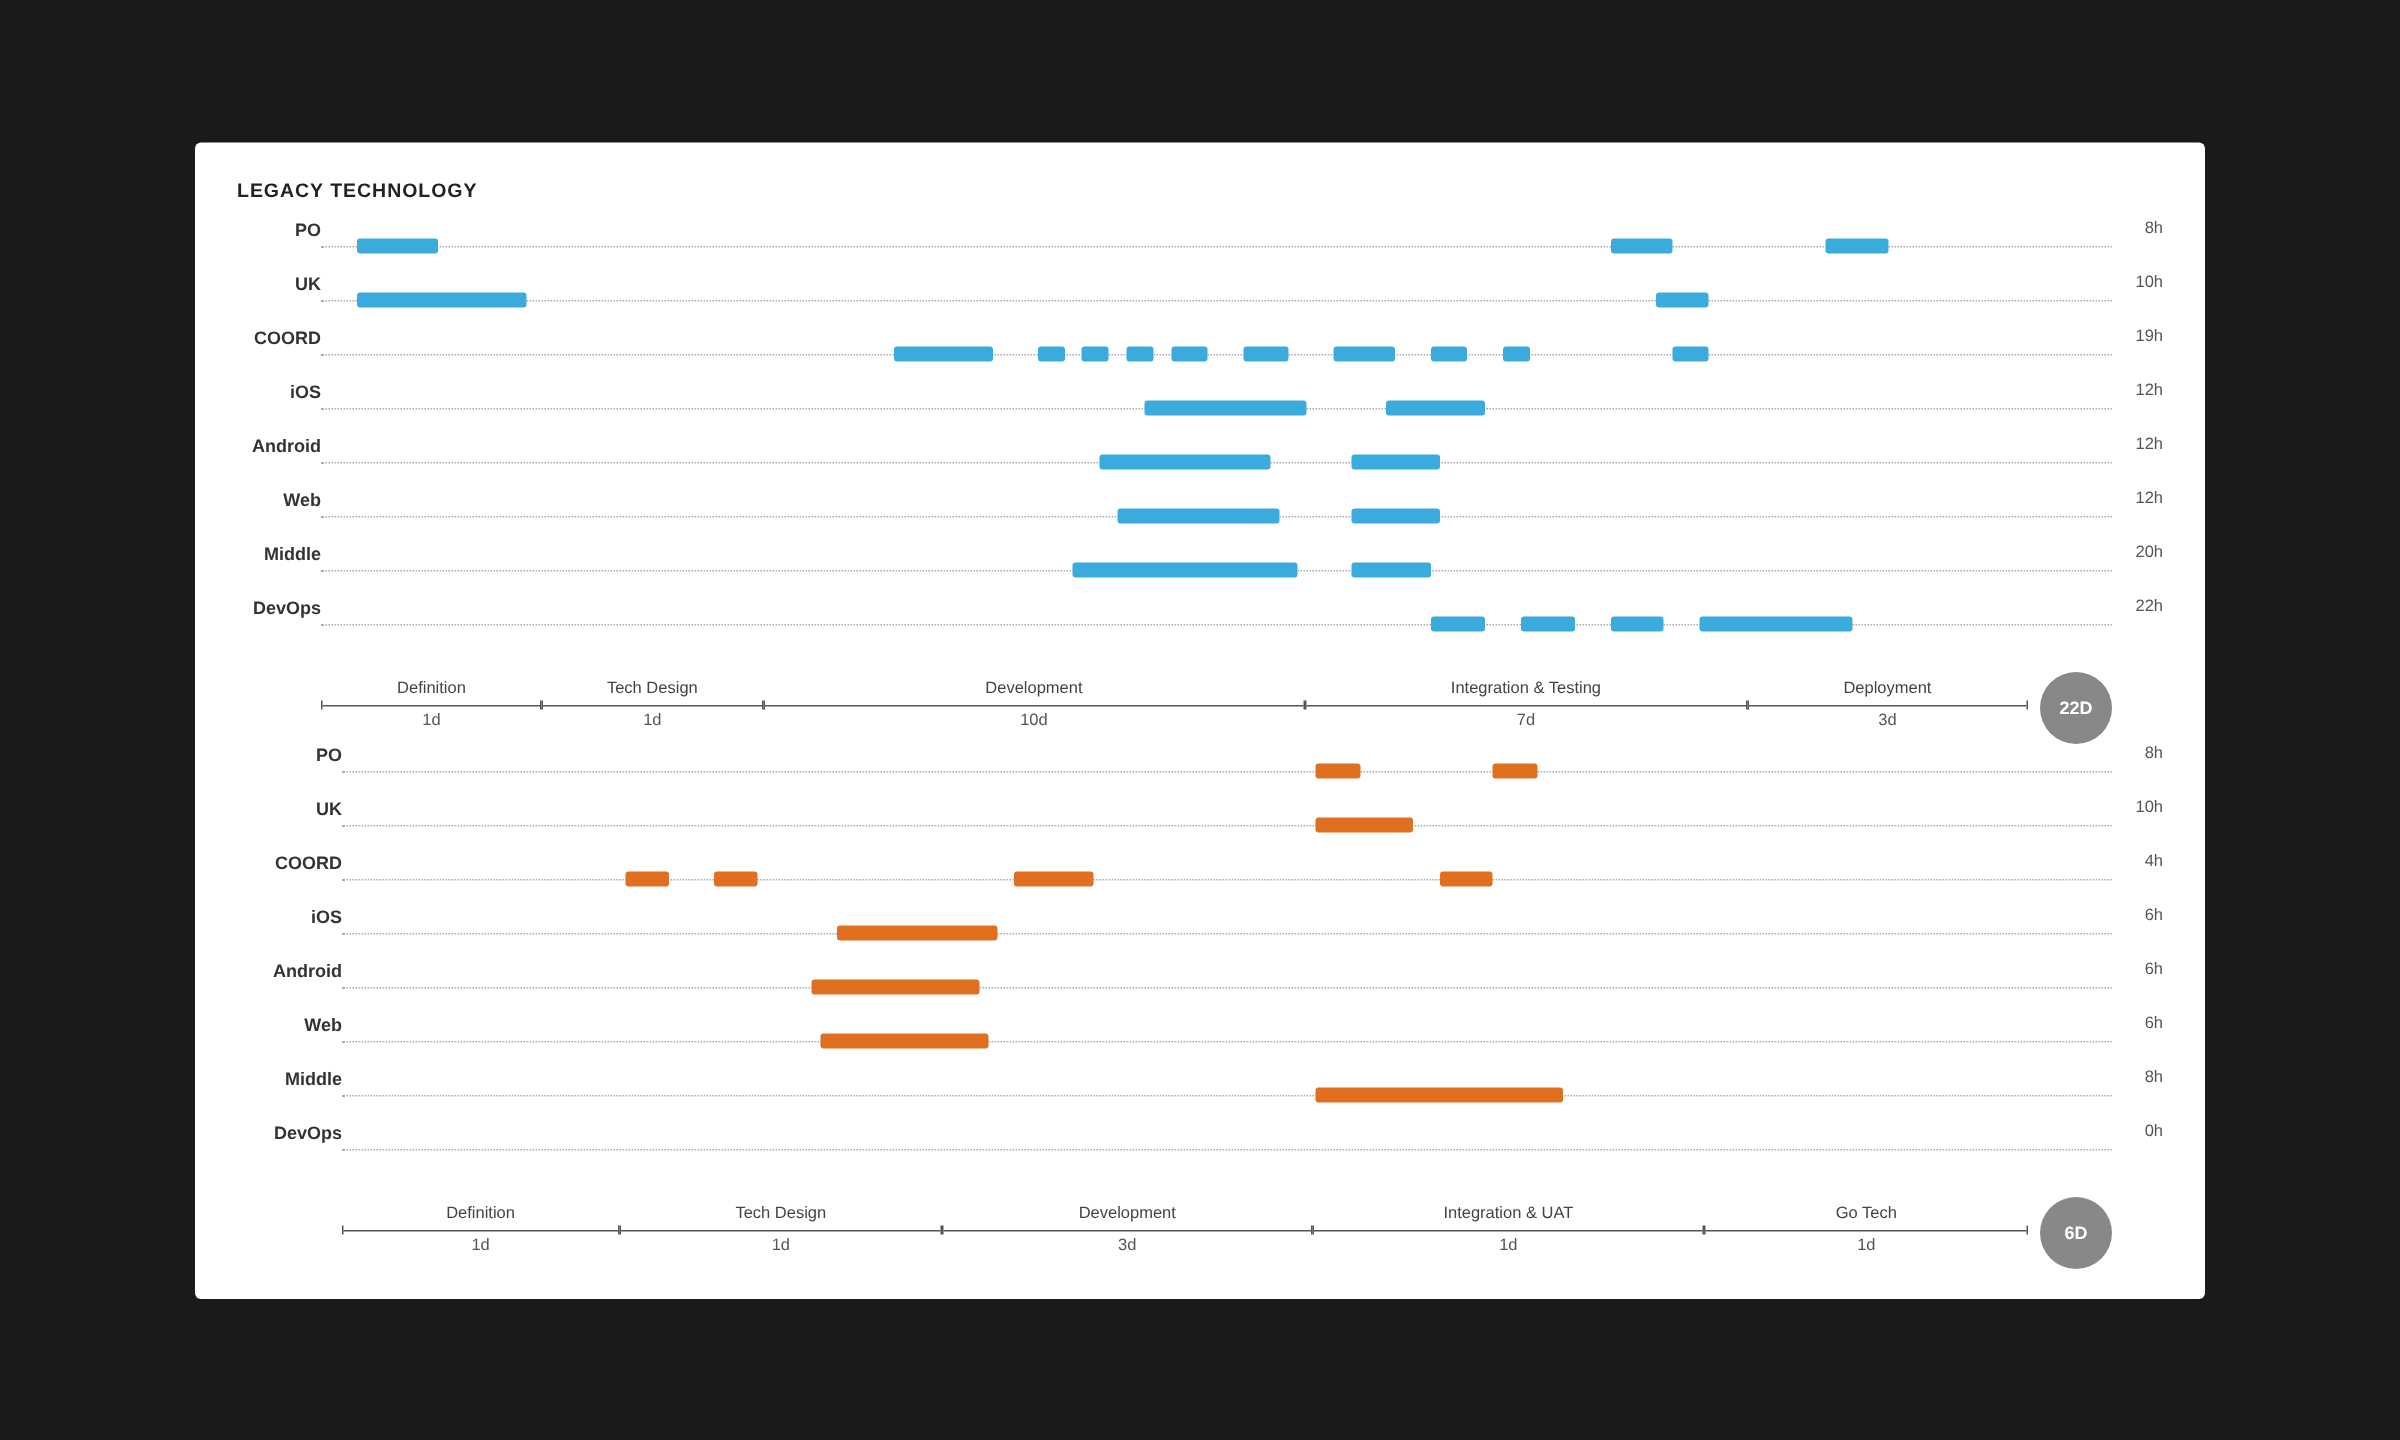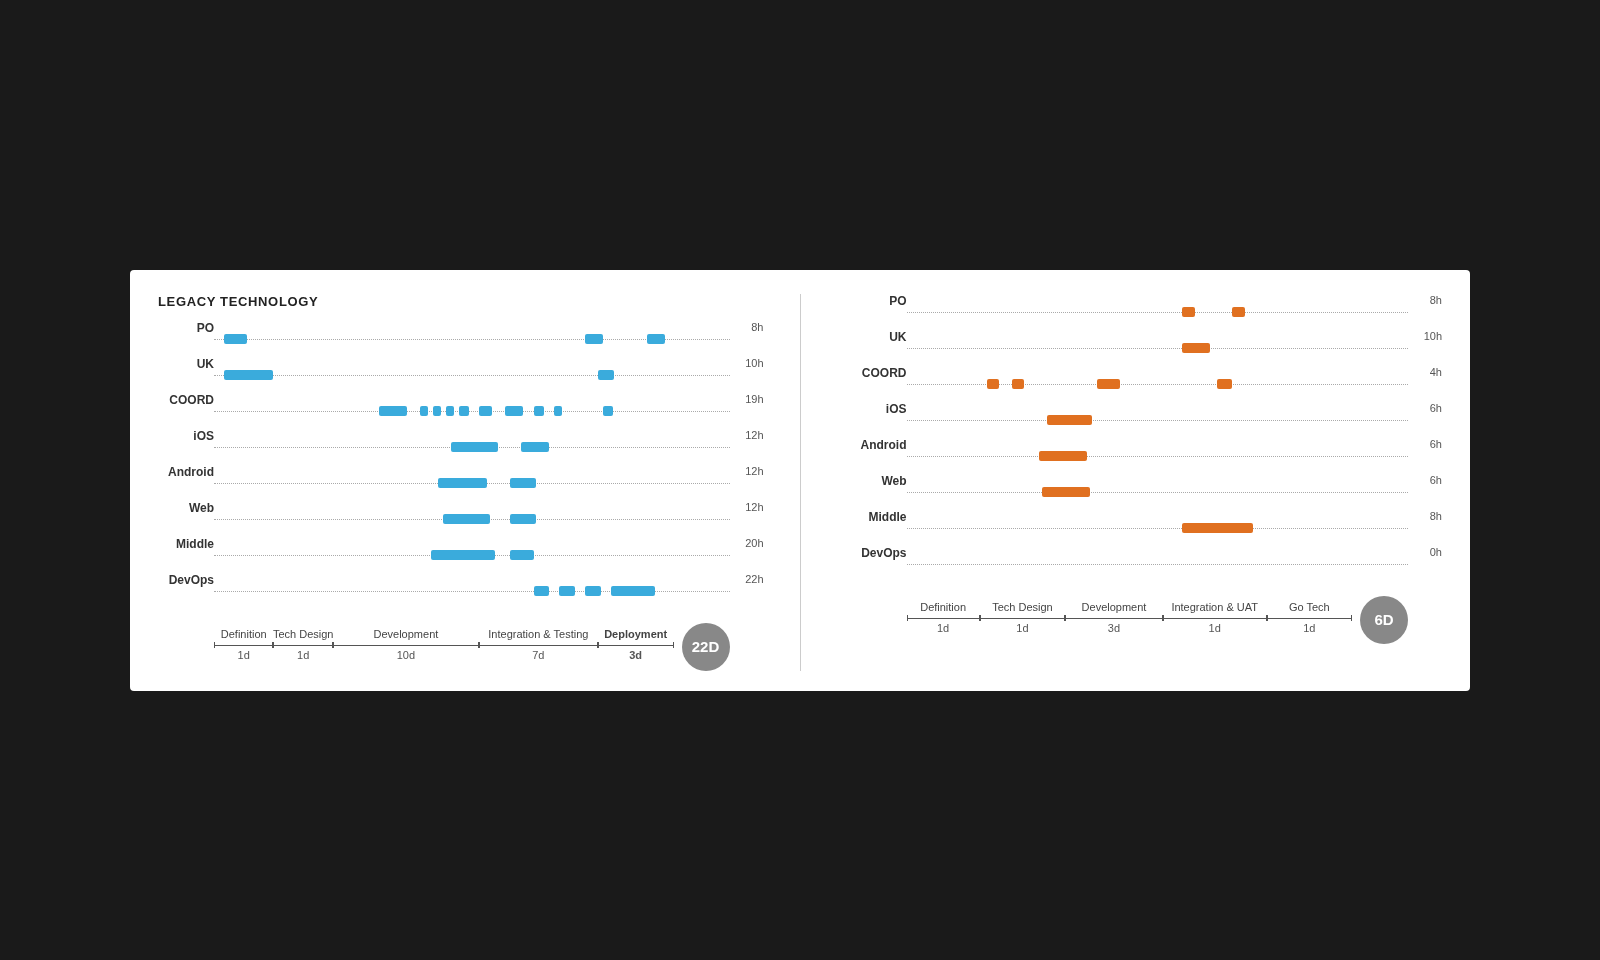--- a/index.html
+++ b/index.html
@@ -13,21 +13,22 @@
       font-family: Arial, sans-serif;
     }
     .chart-container {
       background: #fff;
       width: 1340px;
       padding: 24px 28px 20px 28px;
       border-radius: 4px;
     }
     .two-panels {
       display: flex;
-      gap: 16px;
+      gap: 0;
+      flex-direction: column;
     }
     .panel {
       flex: 1;
     }
     .panel-divider {
       width: 1px;
       background: #ccc;
       margin: 0 20px;
       flex-shrink: 0;
     }
@@ -125,21 +126,21 @@
     .phase-days {
       font-size: 11px;
       color: #555;
     }
     .total-circle {
       width: 48px;
       height: 48px;
       border-radius: 50%;
       background: #888;
       color: #fff;
-      font-size: 15px;
+      font-size: 12px;
       font-weight: 700;
       display: flex;
       align-items: center;
       justify-content: center;
       flex-shrink: 0;
       margin-left: 8px;
       margin-top: 4px;
     }
   </style>
 </head>
@@ -267,21 +268,21 @@
             </div>
             <div class="phase-block" style="flex: 22 1 0%; min-width: 0px;">
               <div class="phase-label">Integration &amp; Testing</div>
               <div class="phase-bracket" style="width: 100%; display: flex; align-items: center;">
                 <div class="bracket-cap"></div>
                 <div class="bracket-line" style="flex: 1 1 0%;"></div>
                 <div class="bracket-cap"></div>
               </div>
               <div class="phase-days">7d</div>
             </div>
-            <div class="phase-block" style="flex: 14 1 0%; min-width: 0px; font-weight: bold;">
+            <div class="phase-block" style="flex: 14 1 0%; min-width: 0px;">
               <div class="phase-label">Deployment</div>
               <div class="phase-bracket" style="width: 100%; display: flex; align-items: center;">
                 <div class="bracket-cap"></div>
                 <div class="bracket-line" style="flex: 1 1 0%;"></div>
                 <div class="bracket-cap"></div>
               </div>
               <div class="phase-days">3d</div>
             </div>
           </div>
           <div class="total-circle">22D</div>

